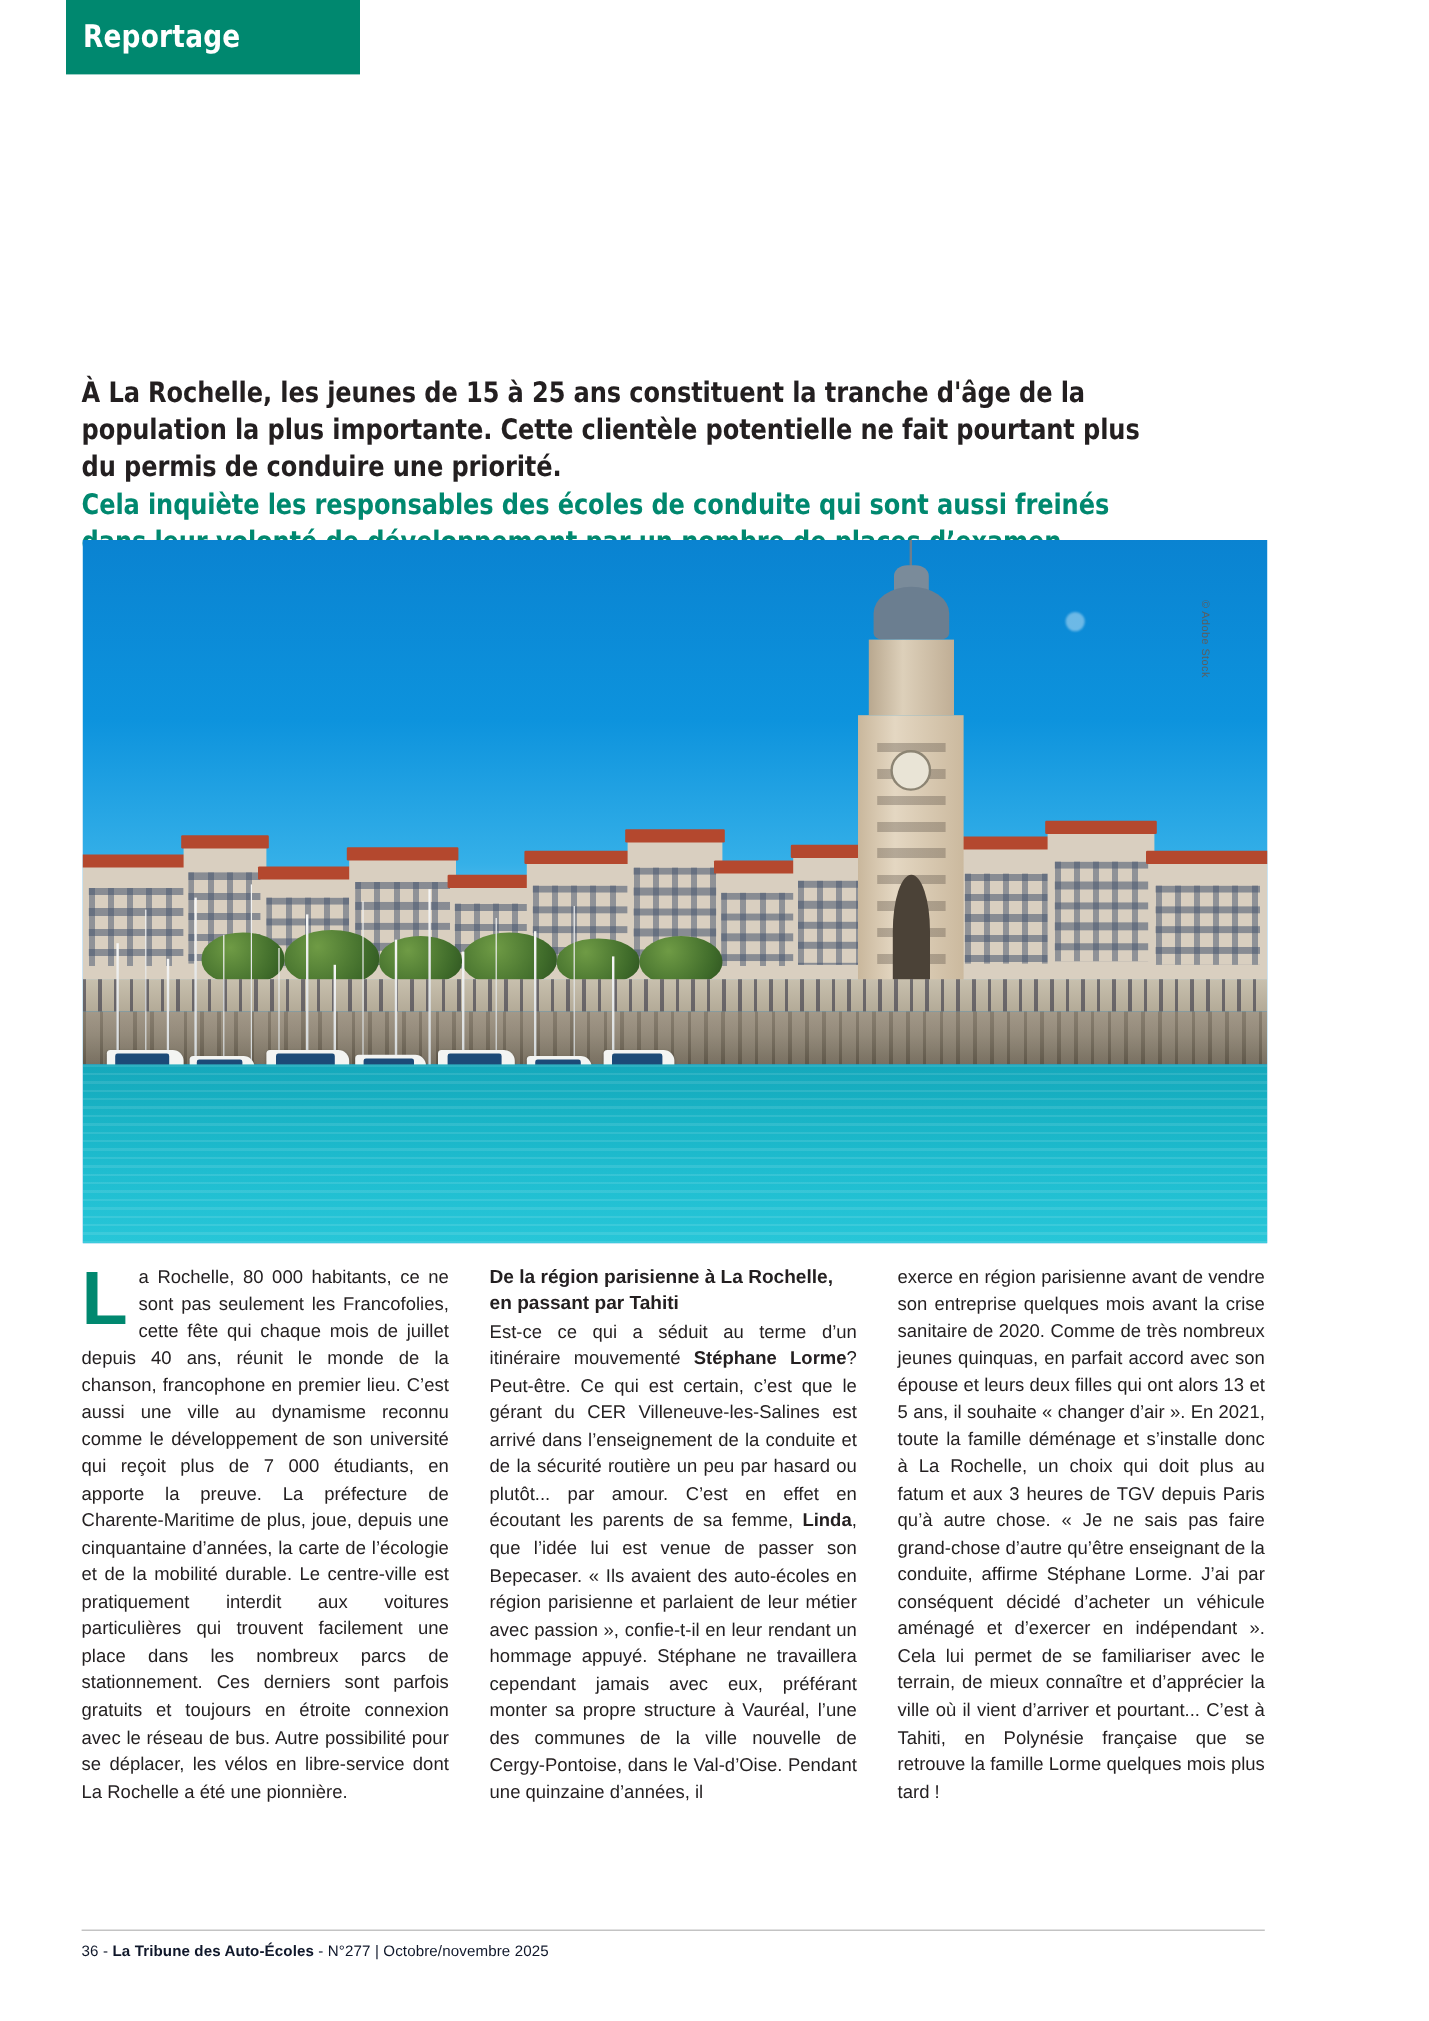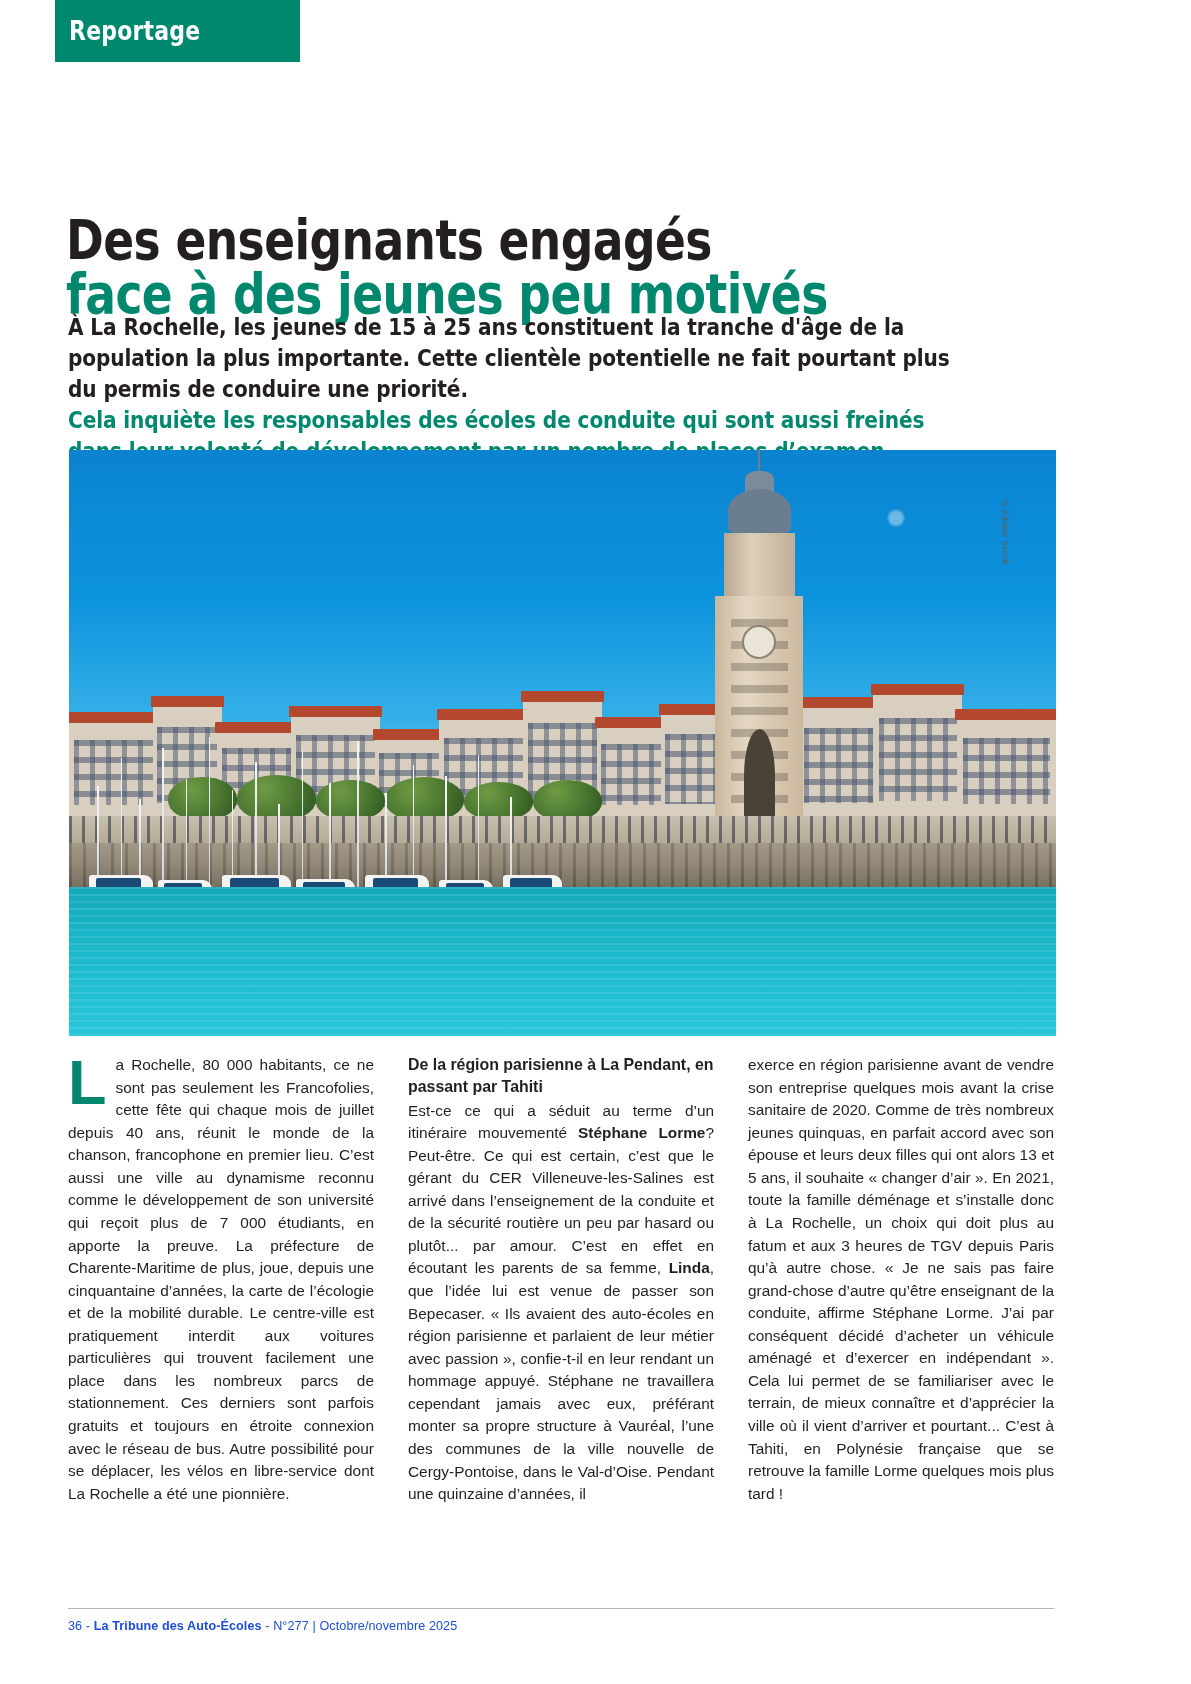--- a/index.html
+++ b/index.html
@@ -190,38 +190,34 @@
   }
   .col b{font-weight:700;margin-top:38px;}
 
   
   .footer-rule{
     position:absolute;left:68px;top:1608px;width:986px;height:1px;background:#b5b5b5;
   }
   .footer{
     position:absolute;left:68px;top:1619px;
     font-family:"Liberation Sans", sans-serif;
-    font-size:12.6px;color:#1d4ed8;letter-spacing:.1px;
+    font-size:12.6px;color:#0f172a;letter-spacing:.1px;
   }
   .footer b{font-weight:700;}
 </style>
 </head>
 <body>
 
 <div class="page">
 
   <div class="section-flag">
     <span>Reportage</span>
   </div>
 
 
-  <h1 class="headline">
-    <span class="l1">Des enseignants engagés</span>
-    <span class="l2">face à des jeunes peu motivés</span>
-  </h1>
 
   <div class="standfirst">
     <p class="dark">À La Rochelle, les jeunes de 15 à 25 ans constituent la tranche d'âge de la population la plus importante. Cette clientèle potentielle ne fait pourtant plus du permis de conduire une priorité.</p>
     <p class="green">Cela inquiète les responsables des écoles de conduite qui sont aussi freinés dans leur volonté de développement par un nombre de places d’examen insuffisant.</p>
   </div>
 
   <div class="photo-wrap">
     <div class="photo">
       <div class="sky">
         <div class="moon"></div>
@@ -297,21 +293,21 @@
     <div class="credit">© Adobe Stock</div>
   </div>
 
   <div class="columns">
 
     <div class="col">
       <p class="dropcap-para">La Rochelle, 80 000 habitants, ce ne sont pas seulement les Francofolies, cette fête qui chaque mois de juillet depuis 40 ans, réunit le monde de la chanson, francophone en premier lieu. C’est aussi une ville au dynamisme reconnu comme le développement de son université qui reçoit plus de 7 000 étudiants, en apporte la preuve. La préfecture de Charente-Maritime de plus, joue, depuis une cinquantaine d’années, la carte de l’écologie et de la mobilité durable. Le centre-ville est pratiquement interdit aux voitures particulières qui trouvent facilement une place dans les nombreux parcs de stationnement. Ces derniers sont parfois gratuits et toujours en étroite connexion avec le réseau de bus. Autre possibilité pour se déplacer, les vélos en libre-service dont La Rochelle a été une pionnière.</p>
     </div>
 
     <div class="col">
-      <h3>De la région parisienne à La Pendant, en passant par Tahiti</h3>
+      <h3>De la région parisienne à La Rochelle, en passant par Tahiti</h3>
       <p><span>Est-ce ce qui a séduit au terme d’un itinéraire mouvementé </span><b>Stéphane Lorme</b><span>? Peut-être. Ce qui est certain, c’est que le gérant du CER Villeneuve-les-Salines est arrivé dans l’enseignement de la conduite et de la sécurité routière un peu par hasard ou plutôt... par amour. C’est en effet en écoutant les parents de sa femme, </span><b>Linda</b><span>, que l’idée lui est venue de passer son Bepecaser. « Ils avaient des auto-écoles en région parisienne et parlaient de leur métier avec passion », confie-t-il en leur rendant un hommage appuyé. Stéphane ne travaillera cependant jamais avec eux, préférant monter sa propre structure à Vauréal, l’une des communes de la ville nouvelle de Cergy-Pontoise, dans le Val-d’Oise. Pendant une quinzaine d’années, il</span></p>
     </div>
 
     <div class="col">
       <p>exerce en région parisienne avant de vendre son entreprise quelques mois avant la crise sanitaire de 2020. Comme de très nombreux jeunes quinquas, en parfait accord avec son épouse et leurs deux filles qui ont alors 13 et 5 ans, il souhaite « changer d’air ». En 2021, toute la famille déménage et s’installe donc à La Rochelle, un choix qui doit plus au fatum et aux 3 heures de TGV depuis Paris qu’à autre chose. « Je ne sais pas faire grand-chose d’autre qu’être enseignant de la conduite, affirme Stéphane Lorme. J’ai par conséquent décidé d’acheter un véhicule aménagé et d’exercer en indépendant ». Cela lui permet de se familiariser avec le terrain, de mieux connaître et d’apprécier la ville où il vient d’arriver et pourtant... C’est à Tahiti, en Polynésie française que se retrouve la famille Lorme quelques mois plus tard !</p>
     </div>
 
   </div>
 
   <div class="footer-rule"></div>

